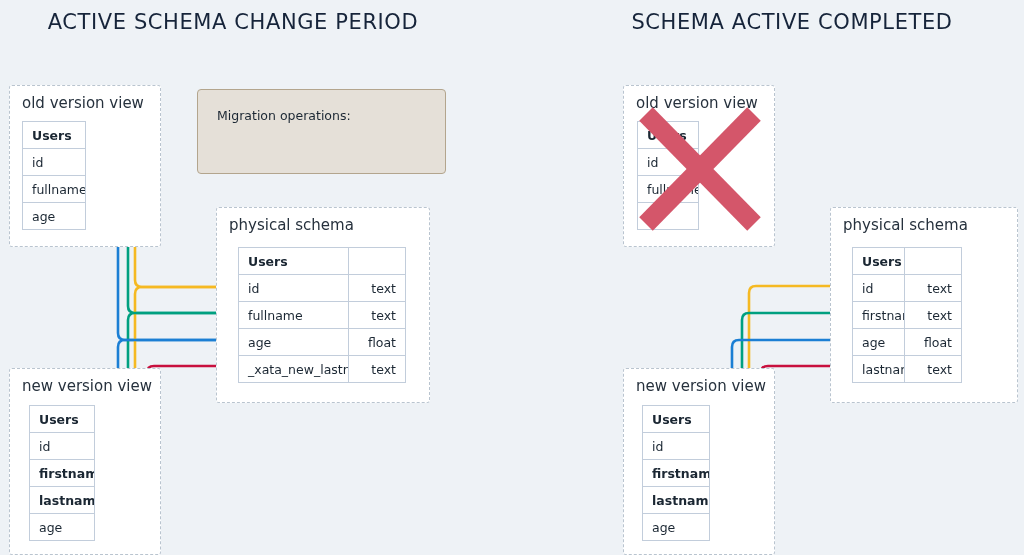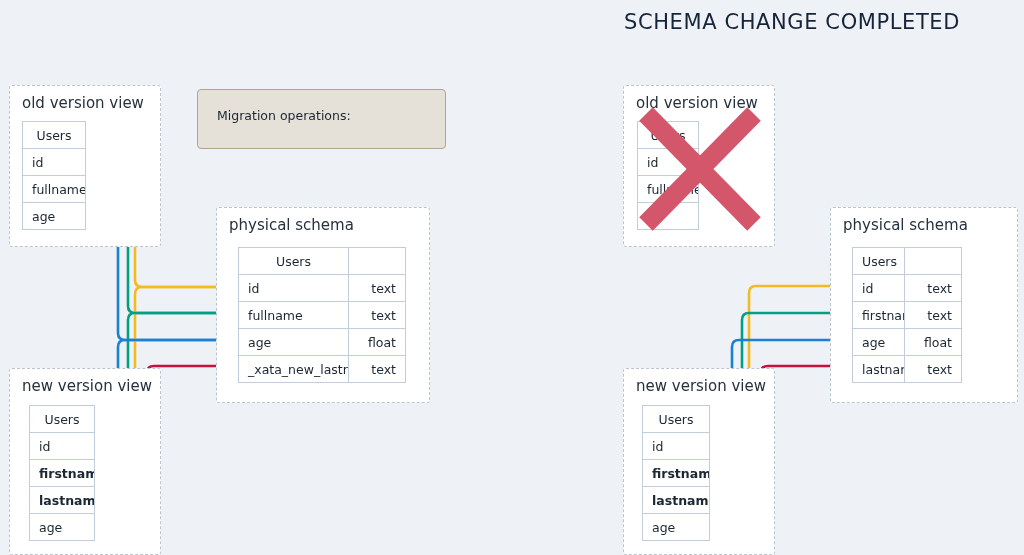--- a/index.html
+++ b/index.html
@@ -61,31 +61,31 @@
   .tbl td {
     border: 1px solid #c2cddb;
     height: 26px;
     padding: 0 9px;
     font-size: 12.5px;
     color: #1b2733;
     background: #ffffff;
     white-space: nowrap;
     overflow: hidden;
   }
-  .tbl td.hdr { font-weight: normal; text-align: center; }
+  .tbl td.hdr { font-weight: bold; }
   .tbl td.b   { font-weight: bold; }
   .tbl td.type { text-align: right; }
 
   
   #migration-box {
     position: absolute;
     left: 197px;
     top: 89px;
     width: 249px;
-    height: 60px;
+    height: 85px;
     background: #e5e0d8;
     border: 1px solid #b3a punched;
     border: 1px solid #b3a58d;
     border-radius: 4px;
     box-sizing: border-box;
     padding: 16px 0 0 19px;
     font-size: 12.5px;
     color: #1b2733;
     line-height: 1.55;
   }
@@ -113,21 +113,22 @@
     top: 106px;
     width: 128px;
     height: 126px;
   }
 </style>
 </head>
 <body style="background: rgb(238, 242, 246);">
 
 <div class="stage">
 
-  <div class="section-title" id="title-right">SCHEMA CHANGE COMPLETED</div>
+  <div class="section-title" id="title-left">ACTIVE SCHEMA CHANGE PERIOD</div>
+  <div class="section-title" id="title-right">SCHEMA ACTIVE COMPLETED</div>
 
   <svg class="wires" id="wires-left" viewBox="0 0 1024 555">
     <defs>
       <marker id="ah-y" markerWidth="7" markerHeight="7" refX="5.6" refY="3.2" orient="auto">
         <path d="M0,0.4 L6.4,3.2 L0,6 z" fill="#f5b922" stroke="none"></path>
       </marker>
       <marker id="ah-g" markerWidth="7" markerHeight="7" refX="5.6" refY="3.2" orient="auto">
         <path d="M0,0.4 L6.4,3.2 L0,6 z" fill="#00a080" stroke="none"></path>
       </marker>
       <marker id="ah-b" markerWidth="7" markerHeight="7" refX="5.6" refY="3.2" orient="auto">

